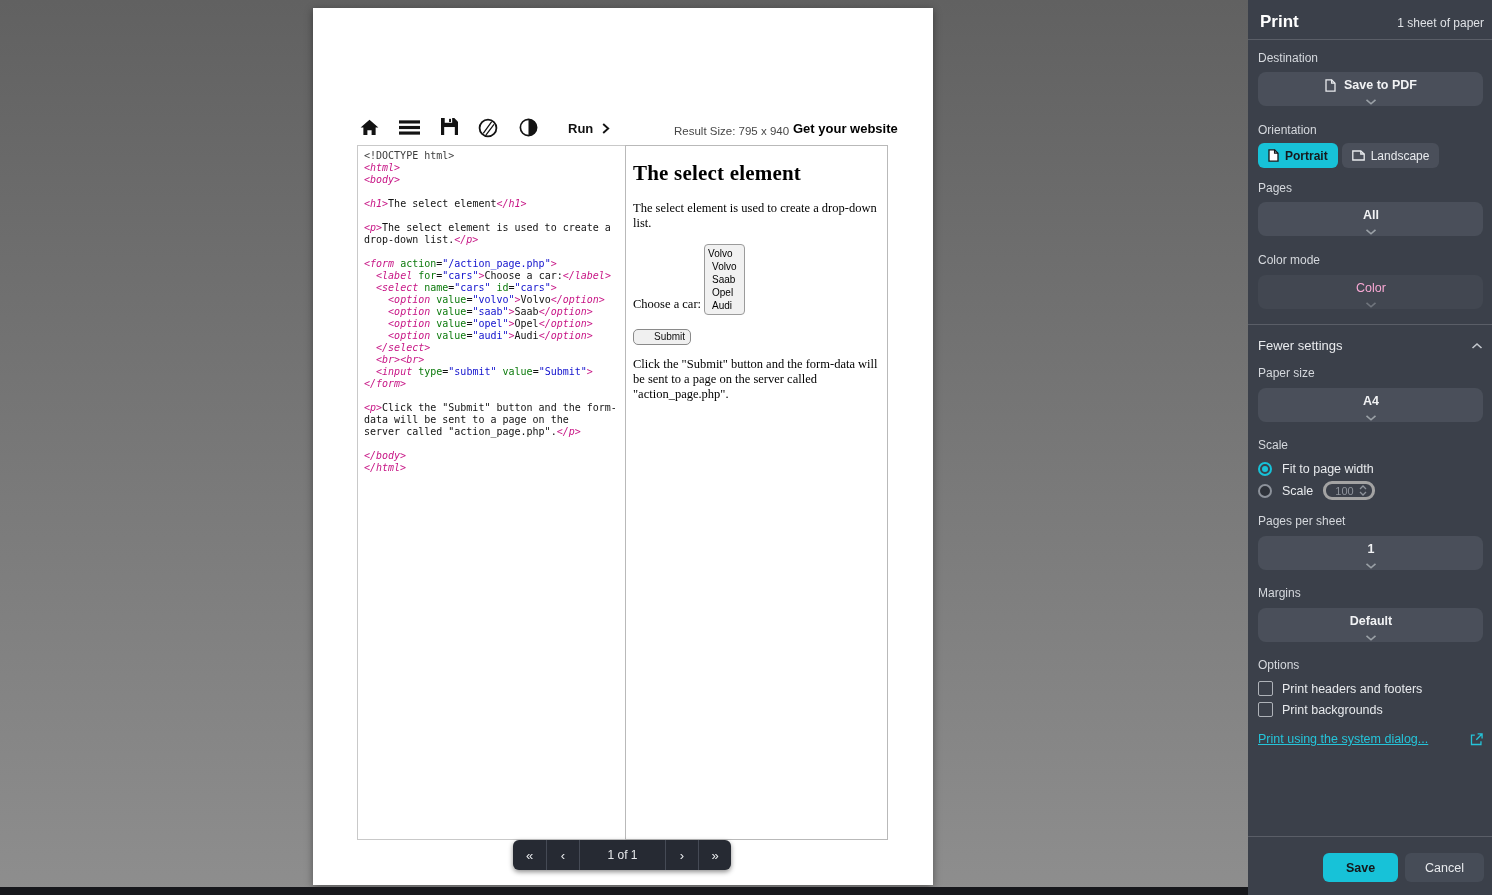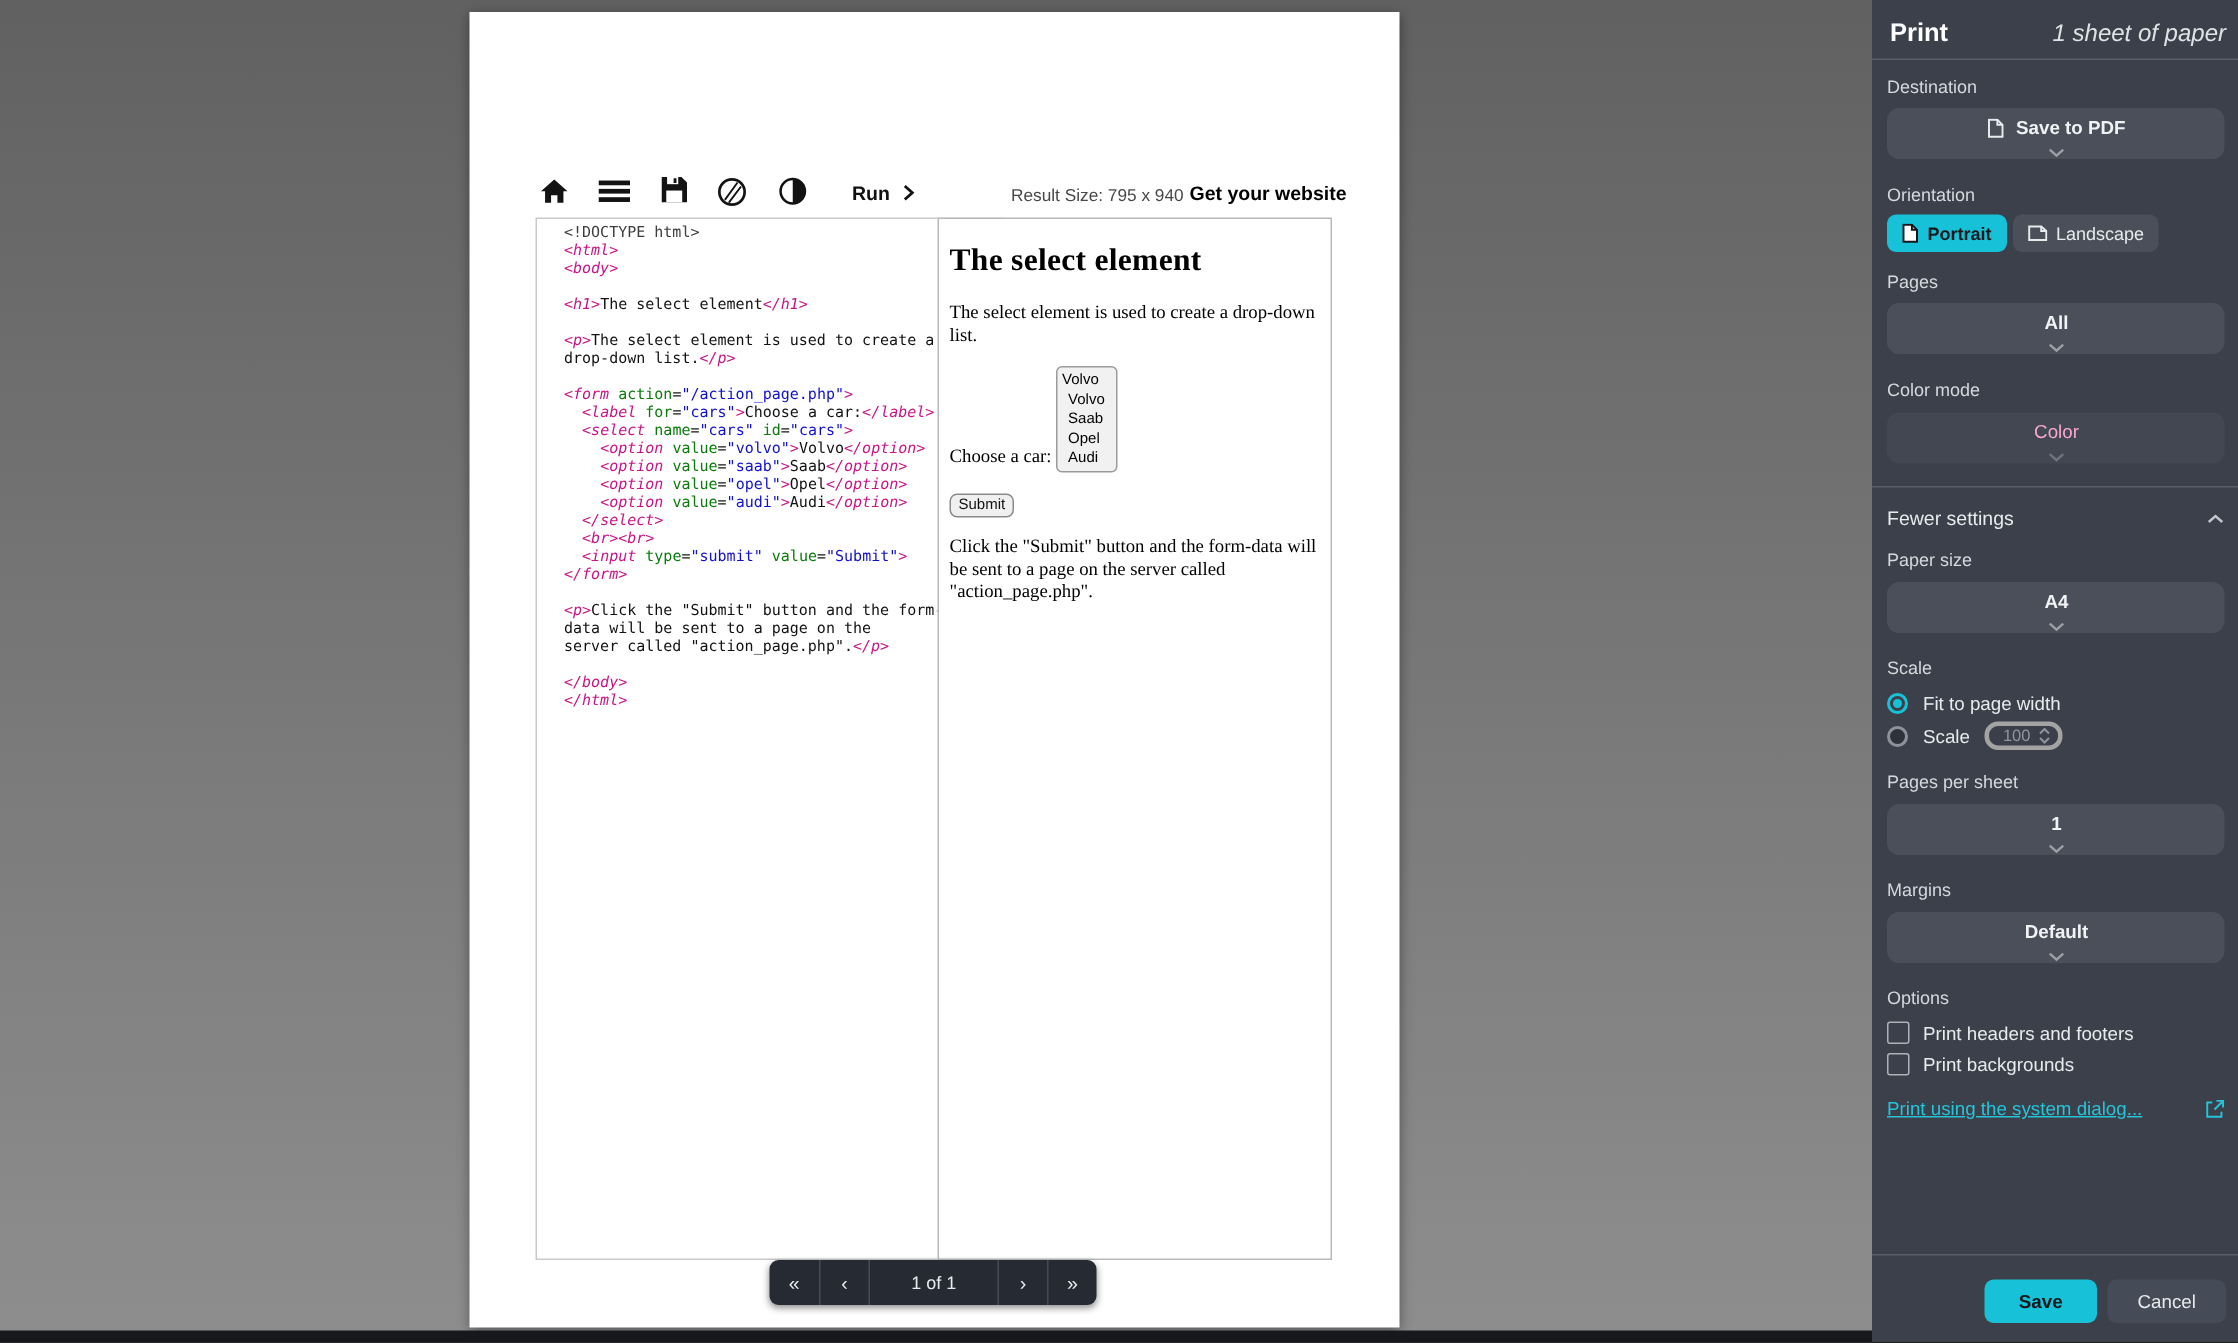--- a/index.html
+++ b/index.html
@@ -16,21 +16,21 @@
 
   
   .tb-icon { position:absolute; top:110px; width:20px; height:20px; }
   .tb-run { position:absolute; left:255px; top:113px; font-size:13px; font-weight:bold; color:#111;
     display:flex; align-items:center; gap:9px; cursor:pointer; }
   .tb-size { position:absolute; left:361px; top:117px; font-size:11.5px; color:#474747; }
   .tb-website { position:absolute; left:480px; top:113px; font-size:13px; font-weight:bold; color:#000; cursor:pointer; }
 
   
   .code-pane { position:absolute; left:44px; top:137px; width:313px; height:695px;
-    border:1px solid #c9c9c9; background:#fff; overflow:hidden;padding-left:12px; }
+    border:1px solid #c9c9c9; background:#fff; overflow:hidden; }
   .code { padding:4px 0 0 6px; font-family:"DejaVu Sans Mono", monospace; font-size:10px;
     line-height:12px; white-space:pre; }
   .code-line { height:12px; }
   .tk-t { color:#c71585;font-style:italic; }
   .tk-a { color:#0c7a0c; }
   .tk-s { color:#1111cd; }
   .tk-x { color:#121212; }
   .tk-d { color:#3d3d3d; }
 
   
@@ -38,41 +38,41 @@
     border:1px solid #b9b9b9; background:#fff; padding:8px 6px 0 7px;
     font-family:"Liberation Serif", serif; color:#000; }
   .out-h1 { font-size:21px; font-weight:bold; margin:7px 0 15px 0; letter-spacing:.2px; }
   .out-p { font-size:12.5px; line-height:15px; width:250px; }
   .car-row { display:flex; align-items:flex-end; margin-top:13px; }
   .car-label { font-size:12.5px; margin-right:3px; white-space:nowrap; padding-bottom:3px; }
   .listbox { width:41px; background:#f1f1f1; border:1px solid #9b9b9b; border-radius:4px;
     padding:2px 0 2px 0; font-family:"Liberation Sans", sans-serif; font-size:10px; line-height:13px; }
   .lb-display { padding-left:3px; }
   .lb-opt { padding-left:7px; }
-  .submit-btn { display:inline-block; margin:14px 0 0 0; padding:1px 5px 2px 5px; background:#f0f0f0;
+  .submit-btn { display:inline-block; margin:14px 0 0 0; padding:1px 5px 2px 20px; background:#f0f0f0;
     border:1px solid #8a8a8a; border-radius:5px; font-family:"Liberation Sans", sans-serif;
     font-size:10px; color:#111; cursor:pointer; }
   .out-note { margin-top:12px; }
 
   
   .pager { position:absolute; left:513px; top:840px; width:218px; height:30px; background:#262a33;
     border-radius:6px; box-shadow:0 2px 5px rgba(0,0,0,.45); display:flex; align-items:stretch;
     color:#e8eaed; overflow:hidden; }
   .pg-btn { width:33px; display:flex; align-items:center; justify-content:center; font-size:13px;
     cursor:pointer; border-left:1px solid #454a55; }
   .pg-btn:first-child { border-left:none; }
   .pg-label { flex:1; display:flex; align-items:center; justify-content:center; font-size:12px;
     border-left:1px solid #454a55; }
 
   
   .sidebar { position:absolute; left:1248px; top:0; width:244px; height:895px; background:#3b404a;
     color:#e8eaed; font-size:12px; }
   .sb-header { display:flex; justify-content:space-between; align-items:baseline; padding:12px 8px 7px 12px; }
   .sb-title { font-size:17px; font-weight:600; color:#fff; }
-  .sb-sheets { font-size:16px; color:#dfe1e5;font-style:italic; }
+  .sb-sheets { font-size:12px; color:#dfe1e5; }
   .sb-divider { height:1px; background:#5a5e67; }
   .sb-label { padding:0 9px 0 10px; color:#d5d8dd; font-size:12px; }
   .sb-row { padding:0 9px 0 10px; }
   .dropdown { margin:0 9px 0 10px; height:34px; background:#4a4f5a; border-radius:8px; display:flex;
     align-items:center; padding:0 10px 0 11px; cursor:pointer;flex-direction:column; }
   .dd-value { flex:1; font-size:12.5px; font-weight:600; color:#f1f2f4; display:flex; align-items:center; gap:8px; }
   .dropdown.disabled { background:#424751; cursor:default; }
   .dropdown.disabled .dd-value { color:#f9a8d4; font-weight:400; }
   .seg { display:flex; gap:4px; }
   .seg-btn { height:25px; border-radius:6px; display:flex; align-items:center; gap:6px; padding:0 10px;

